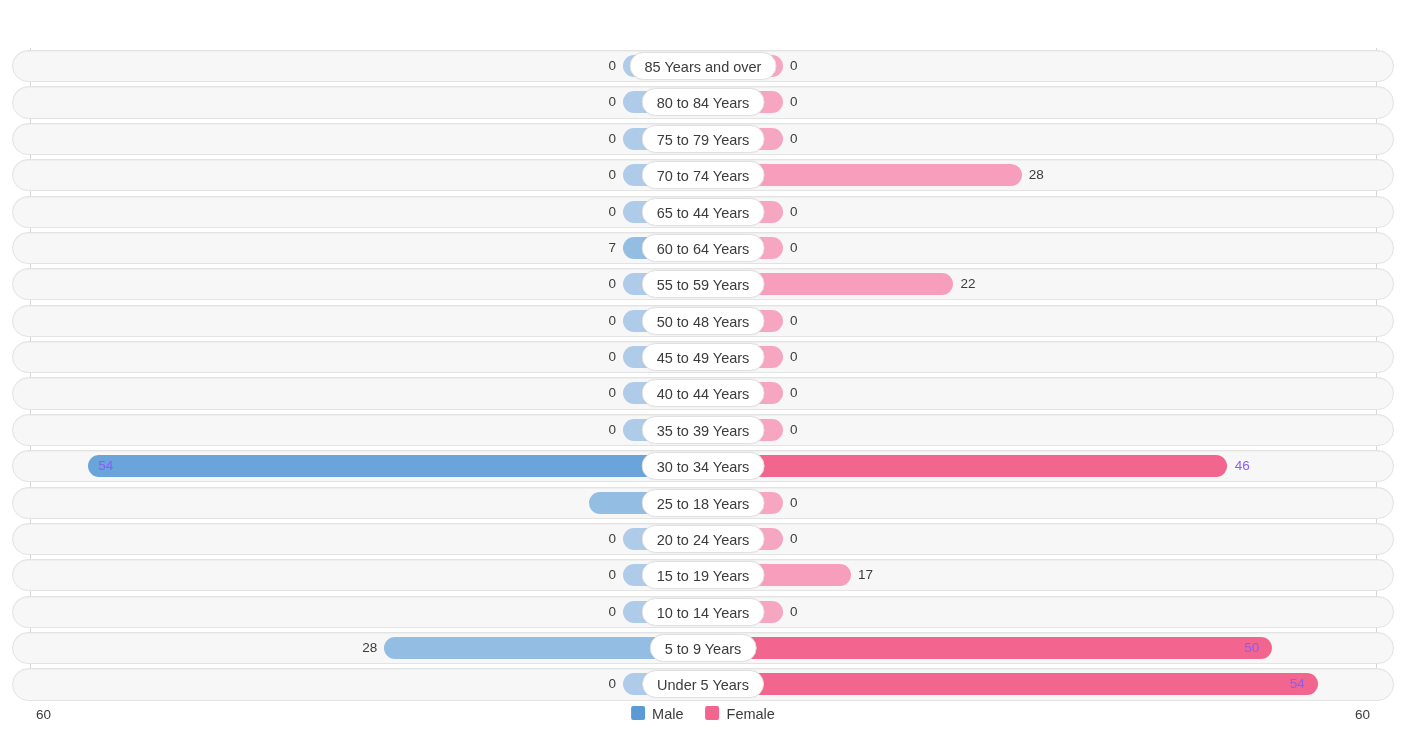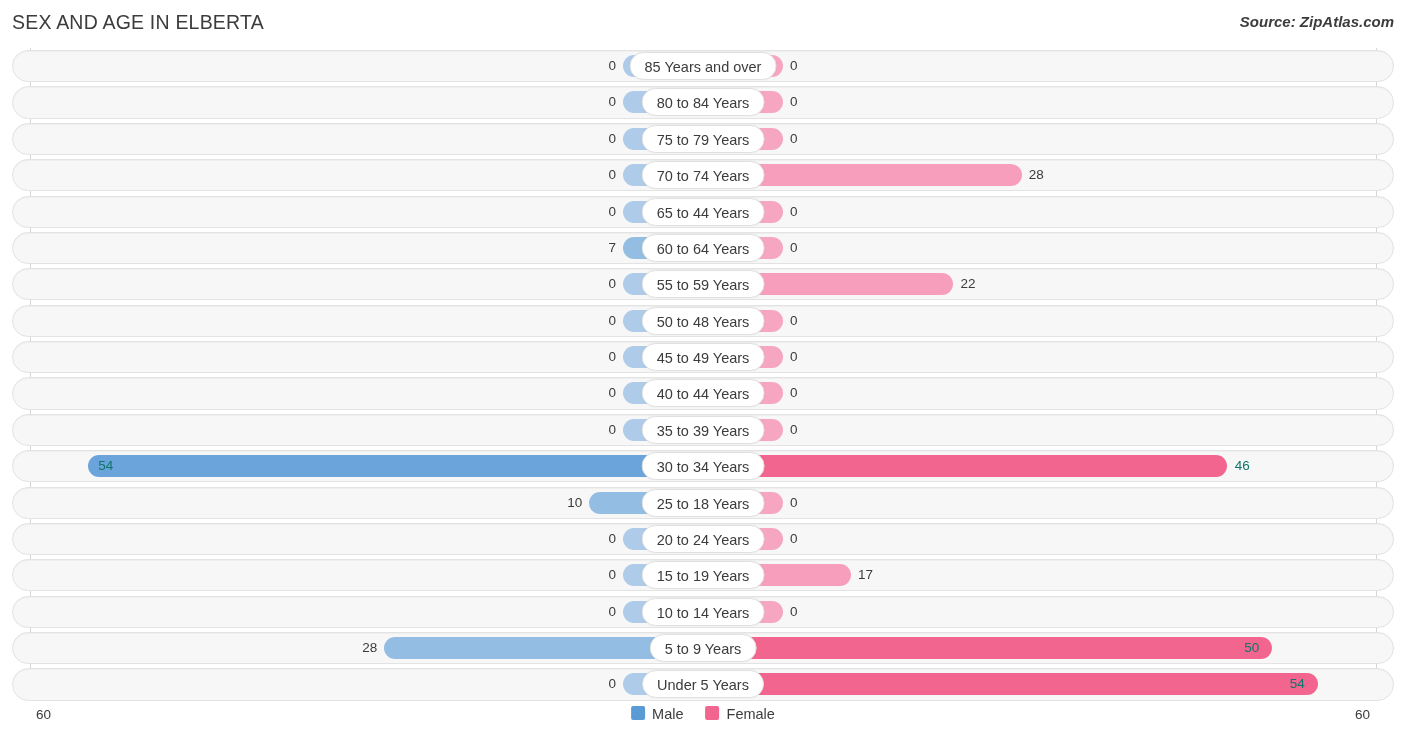--- a/index.html
+++ b/index.html
@@ -130,21 +130,21 @@
   
   .val {
     position: absolute;
     top: 5px;
     height: 22px;
     line-height: 22px;
     font-size: 13.5px;
     color: #3c3c3c;
     white-space: nowrap;
   }
-  .val.inside { color: #0f766e; }
+  .val.inside { color: #8b5cf6; }
 
   
   .age-pill {
     position: absolute;
     top: 2px;
     left: 50%;
     transform: translateX(-50%);
     height: 28px;
     line-height: 28px;
     padding: 0 14px;
@@ -199,24 +199,20 @@
   .legend-label {
     font-size: 14.5px;
     color: #3c3c3c;
   }
 </style>
 </head>
 <body>
 
 <div id="page">
 
-  <div class="header">
-    <div class="chart-title">SEX AND AGE IN ELBERTA</div>
-    <div class="source-note">Source: ZipAtlas.com</div>
-  </div>
 
   <div class="plot">
     <div class="axis-line left"></div>
     <div class="axis-line right"></div>
     <div class="rows" id="rows-container">
         <div class="row">
           <div class="track"></div>
           <div class="bar-area male">
             <div class="bar male zero" style="width: 80px;"></div>
           </div>
@@ -357,21 +353,20 @@
             <div class="bar female strong" style="width: 523.633px;"></div>
           </div>
           <div class="val inside" style="left: 1186.63px; margin-left: 36px;">46</div>
           <div class="age-pill">30 to 34 Years</div>
         </div>
         <div class="row">
           <div class="track"></div>
           <div class="bar-area male">
             <div class="bar male" style="width: 113.833px;"></div>
           </div>
-          <div class="val" style="left: 0px; width: 570.167px; text-align: right;">10</div>
           <div class="bar-area female">
             <div class="bar female zero" style="width: 80px;"></div>
           </div>
           <div class="val" style="left: 778px;">0</div>
           <div class="age-pill">25 to 18 Years</div>
         </div>
         <div class="row">
           <div class="track"></div>
           <div class="bar-area male">
             <div class="bar male zero" style="width: 80px;"></div>

